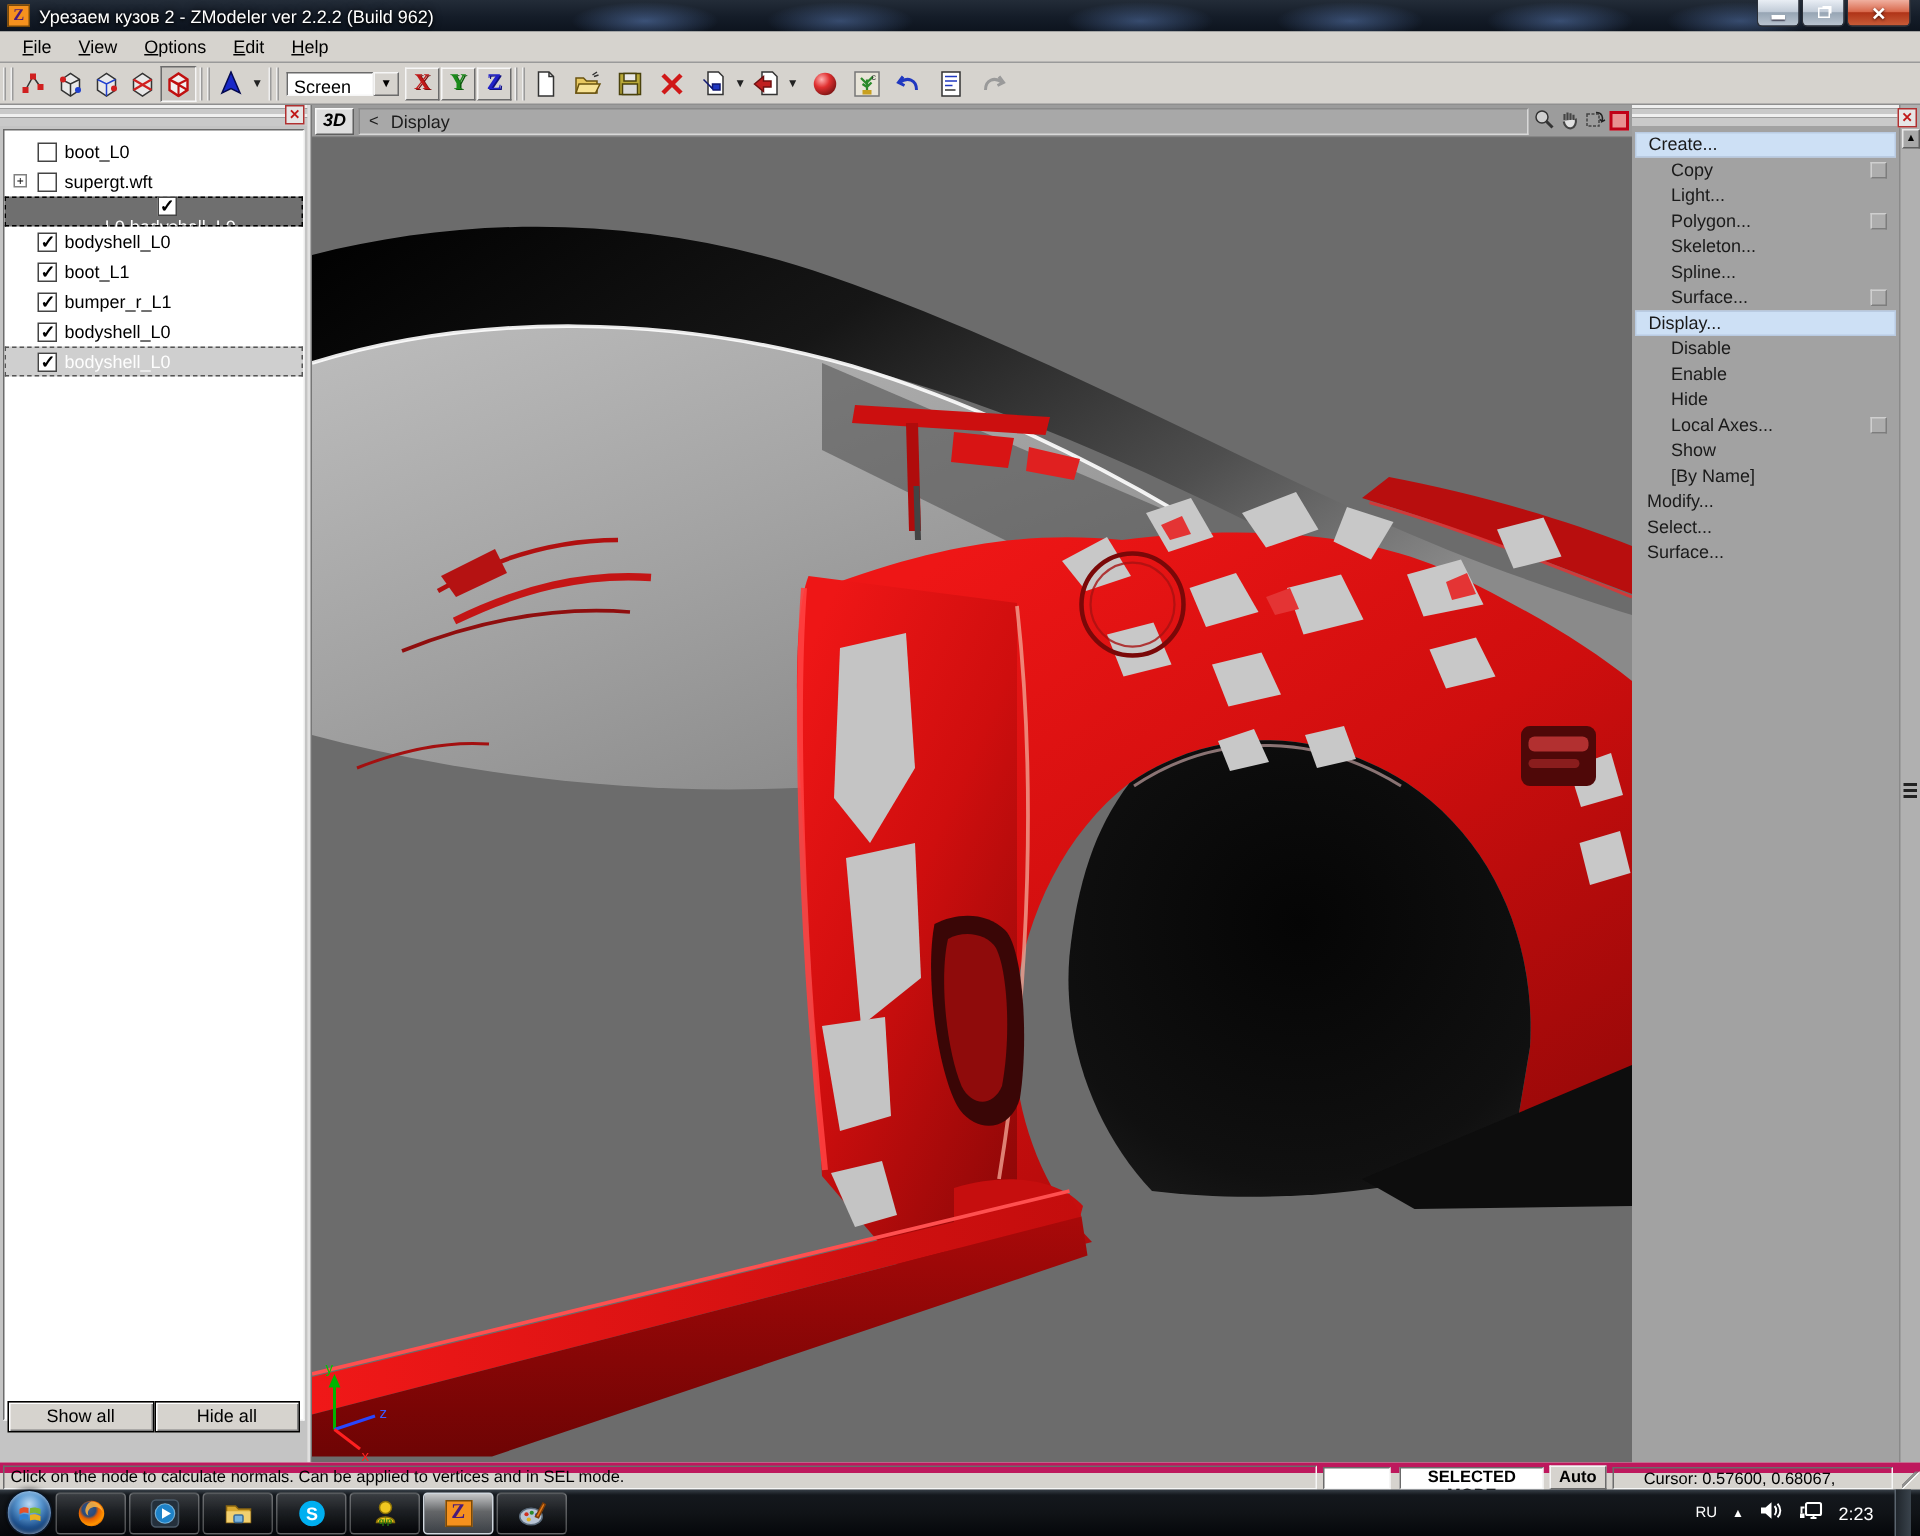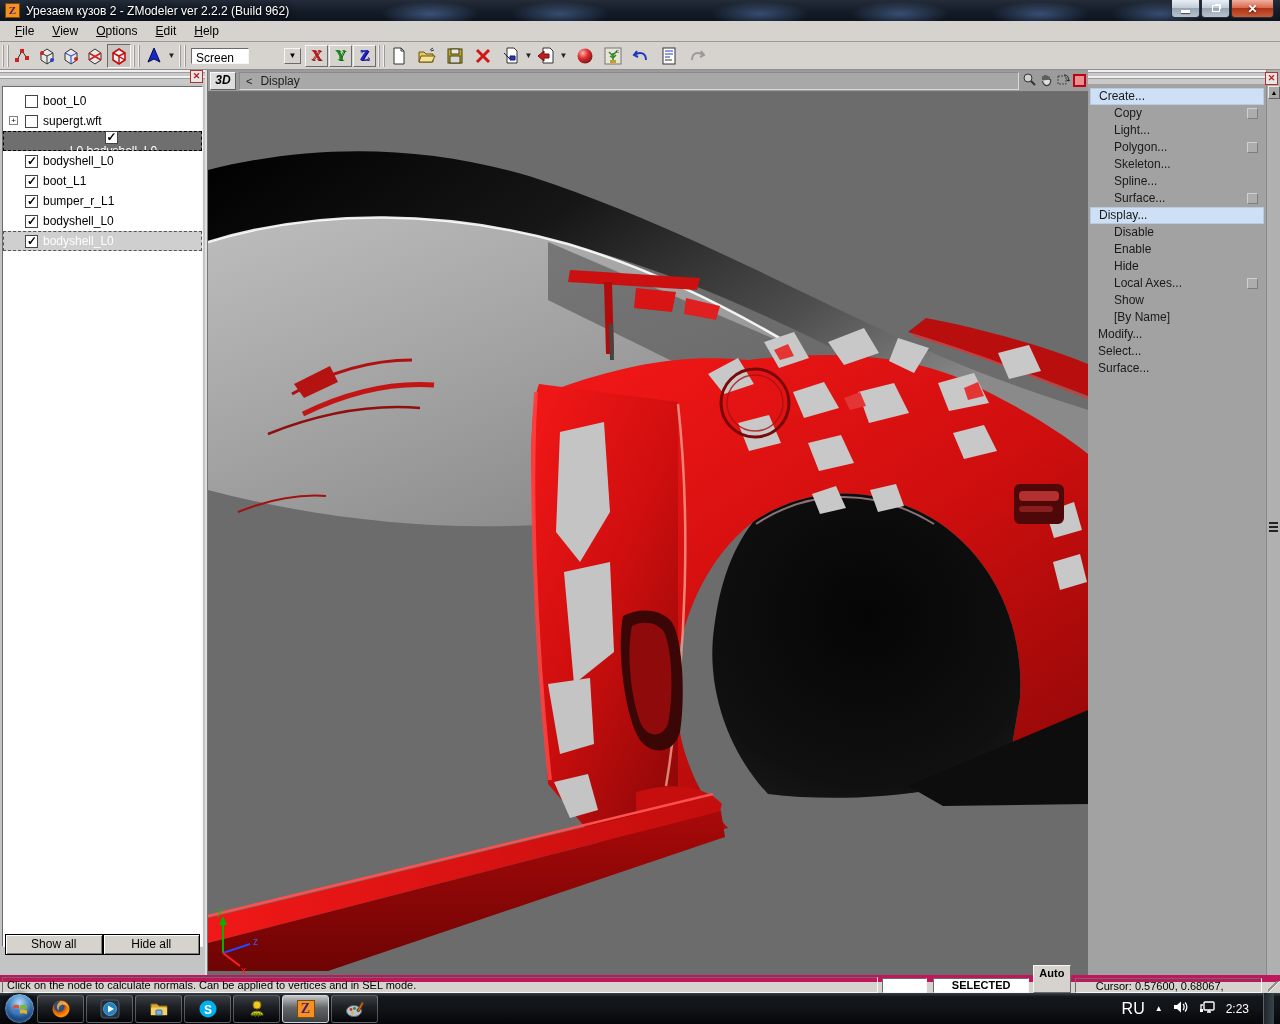--- a/index.html
+++ b/index.html
@@ -42,21 +42,21 @@
   .menu-item u { text-decoration:underline; }
 
   
   .toolbar { position:absolute; left:0; top:42px; width:1280px; height:28px; background:#d6d3ce;
     border-bottom:1px solid #8f8f8f; display:flex; align-items:center; }
   .tb-grip { width:7px; height:22px; margin:0 2px; border-left:2px ridge #efefef; border-right:2px ridge #efefef; }
   .tb-btn { width:24px; height:24px; display:flex; align-items:center; justify-content:center; background:#d6d3ce; }
   .tb-btn.pressed { border:1px solid; border-color:#6b6b6b #f6f6f6 #f6f6f6 #6b6b6b; background:#cac7c2; }
   .tb-caret { width:11px; height:24px; display:flex; align-items:center; justify-content:center; font-size:8px; color:#222; }
   .tb-sep { width:4px; }
-  .combo { display:flex; height:16px; margin:0 3px;gap:35px; }
+  .combo { display:flex; height:16px; margin:0 3px; }
   .combo .field { width:58px; background:#fff; border:1px solid; border-color:#6b6b6b #f6f6f6 #f6f6f6 #6b6b6b;
     font-size:12px; padding:2px 4px; color:#000; }
   .combo .drop { width:17px; background:#d6d3ce; border:1px solid; border-color:#f6f6f6 #6b6b6b #6b6b6b #f6f6f6;
     font-size:8px; display:flex; align-items:center; justify-content:center; color:#000; }
   .axis-btn { width:23px; height:22px; margin-left:1px; display:flex; align-items:center; justify-content:center;
     font-family:"Liberation Serif",serif; font-weight:bold; font-size:15px; background:#d6d3ce; }
   .axis-x { color:#c01818; text-shadow:1px 1px 0 #7a0c0c; }
   .axis-y { color:#1b8a1b; text-shadow:1px 1px 0 #0c5a0c; }
   .axis-z { color:#2222c8; text-shadow:1px 1px 0 #101080; }
 
@@ -112,41 +112,41 @@
     border:1px solid; border-color:#e8e8e8 #606060 #606060 #e8e8e8; font-size:7px; text-align:center; line-height:12px; color:#000; }
   .strip-grip { position:absolute; left:2px; top:452px; width:9px; height:12px;
     background:linear-gradient(180deg,#222 0 2px,transparent 2px 4px,#222 4px 6px,transparent 6px 8px,#222 8px 10px,transparent 10px); }
 
   
   .statusbar { position:absolute; left:0; top:975px; width:1280px; height:18px; background:#d6d3ce;
     display:flex; align-items:flex-end; font-size:11px; color:#000; border-top:7px solid #be185d; }
   .sb-msg { width:880px; height:16px; margin-left:2px; padding:1px 4px; }
   .sb-box { width:46px; height:15px; background:#fff; margin-left:4px; }
   .sb-mode { width:96px; height:15px; background:#fff; font-weight:bold; text-align:center; margin-left:6px; }
-  .sb-auto { width:38px; height:28px; font-weight:bold; text-align:center; margin-left:4px; background:#d6d3ce; padding-top:1px; }
+  .sb-auto { width:38px; height:16px; font-weight:bold; text-align:center; margin-left:4px; background:#d6d3ce; padding-top:1px; }
   .sb-cursor { width:188px; height:15px; margin-left:4px; padding:1px 20px; }
   .sb-grip { margin-left:6px; width:12px; height:12px;
     background:
       linear-gradient(135deg, transparent 0 6px, #808080 6px 8px, #fff 8px 9px, transparent 9px) ;
     opacity:.8; }
 
   
   .taskbar { position:absolute; left:0; top:993px; width:1280px; height:31px;
     background:linear-gradient(180deg,#384048 0%,#14181d 12%,#101317 50%,#05070a 100%); display:flex; align-items:center; }
   .start-orb { width:31px; height:31px; border-radius:50%; margin-left:4px; position:relative; flex:0 0 31px;
     background:radial-gradient(circle at 50% 30%, #bcd9f2 0%, #5d9bd3 30%, #1d4f8b 62%, #0a1f3c 100%);
     box-shadow:inset 0 0 3px rgba(255,255,255,.7), 0 0 4px rgba(0,0,0,.8); border:1px solid #0a1422;
     display:flex; align-items:center; justify-content:center; }
   .tb-app { width:47px; height:28px; margin-left:2px; border:1px solid rgba(255,255,255,.28); border-radius:3px;
     background:linear-gradient(180deg,rgba(255,255,255,.16),rgba(255,255,255,.05) 45%,rgba(0,0,0,.25));
     display:flex; align-items:center; justify-content:center; }
   .tb-app.active { background:linear-gradient(180deg,rgba(255,255,255,.75),rgba(255,255,255,.35) 45%,rgba(160,170,180,.35));
     border-color:#cfd6dd; }
   .tray { margin-left:auto; display:flex; align-items:center; gap:10px; color:#fff; padding-right:6px; }
-  .tray .lang { font-size:16px; }
+  .tray .lang { font-size:10px; }
   .tray .caret-up { font-size:8px; }
   .tray .clock { font-size:12px; margin-right:4px; }
   .show-desktop { width:11px; height:31px; background:linear-gradient(90deg,#20262c,#3a434c); border-left:1px solid #5a646e; }
 
   .icon16 { width:18px; height:18px; display:block; }
   .zm-logo { width:18px; height:18px; background:#f5911e; border:1px solid #7a4a08; color:#4a1a7a;
     font-family:"Liberation Serif",serif; font-weight:bold; font-size:14px; line-height:16px; text-align:center; }
 </style>
 </head>
 <body>

